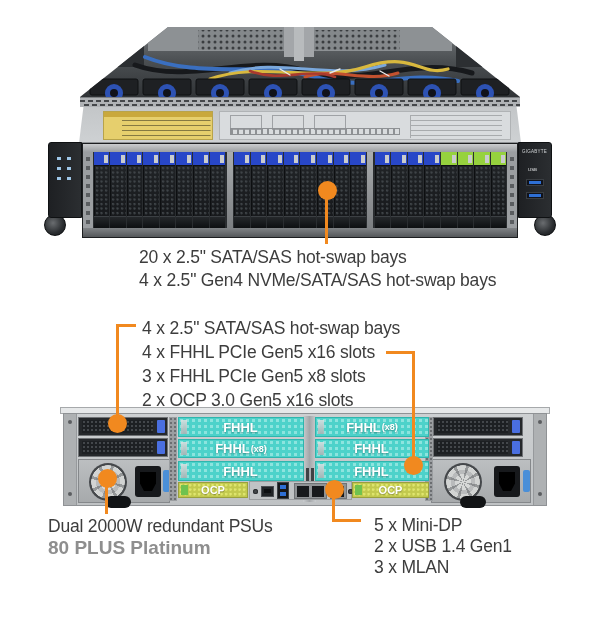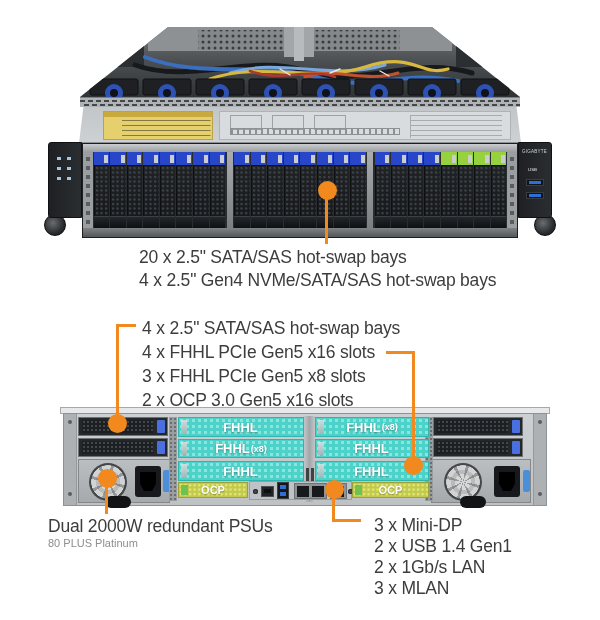--- a/index.html
+++ b/index.html
@@ -6,21 +6,21 @@
   html,body { background:#fff; }
   body { width:600px; height:620px; font-family:"Liberation Sans", sans-serif; }
   #stage { position:relative; width:600px; height:620px; background:#fff; overflow:hidden; }
 
   
   .dot  { position:absolute; width:19px; height:19px; border-radius:50%; background:var(--orange,#F1891F); z-index:30; }
   .cline{ position:absolute; background:var(--orange,#F1891F); z-index:29; }
   .txt  { position:absolute; color:var(--text-dark,#3D3D3D); font-size:17.5px; letter-spacing:-0.2px;
           line-height:23px; white-space:nowrap; z-index:40; }
   .txt span { display:block; }
-  .txt-sub { position:absolute; color:var(--text-gray,#8E8E8E); font-size:11px; white-space:nowrap; z-index:40; }
+  .txt-sub { position:absolute; color:var(--text-gray,#8E8E8E); font-size:19px; white-space:nowrap; z-index:40;font-weight:bold; }
 
   
   .internals { position:absolute; left:80px; top:27px; width:440px; height:70px;
                clip-path:polygon(20% 0, 80% 0, 100% 100%, 0 100%); }
   .vent { position:absolute; left:80px; top:97px; width:440px; height:10px; background:#b0b3b6;
           border-top:1px solid #7e8184;
           background-image:repeating-linear-gradient(90deg,#44474a 0 5px,transparent 5px 8px),
                            repeating-linear-gradient(90deg,#44474a 0 5px,transparent 5px 8px);
           background-size:100% 2px,100% 2px; background-position:0 2px,4px 6px; background-repeat:no-repeat; }
   .toplabel { position:absolute; left:79px; top:107px; width:442px; height:36px;
@@ -471,19 +471,18 @@
 
   <div class="dot" style="left:97.5px; top:468.5px"></div>
   <div class="cline" style="left:105px; top:485px; width:3px; height:29px"></div>
   <div class="txt" style="left:48px; top:515px">Dual 2000W redundant PSUs</div>
   <div class="txt-sub" style="left:48px; top:537px">80 PLUS Platinum</div>
 
   <div class="dot" style="left:324.5px; top:479.5px"></div>
   <div class="cline" style="left:332px; top:495px; width:3px; height:27px"></div>
   <div class="cline" style="left:332px; top:519px; width:29px; height:3px"></div>
   <div class="txt" style="left:374px; top:515px; line-height:21px">
-    <span>3 x Mini-DP</span>
+    <span>5 x Mini-DP</span>
     <span>2 x USB 1.4 Gen1</span>
-    <span>2 x 1Gb/s LAN</span>
     <span>3 x MLAN</span>
   </div>
 
 </div>
 
 </body></html>

